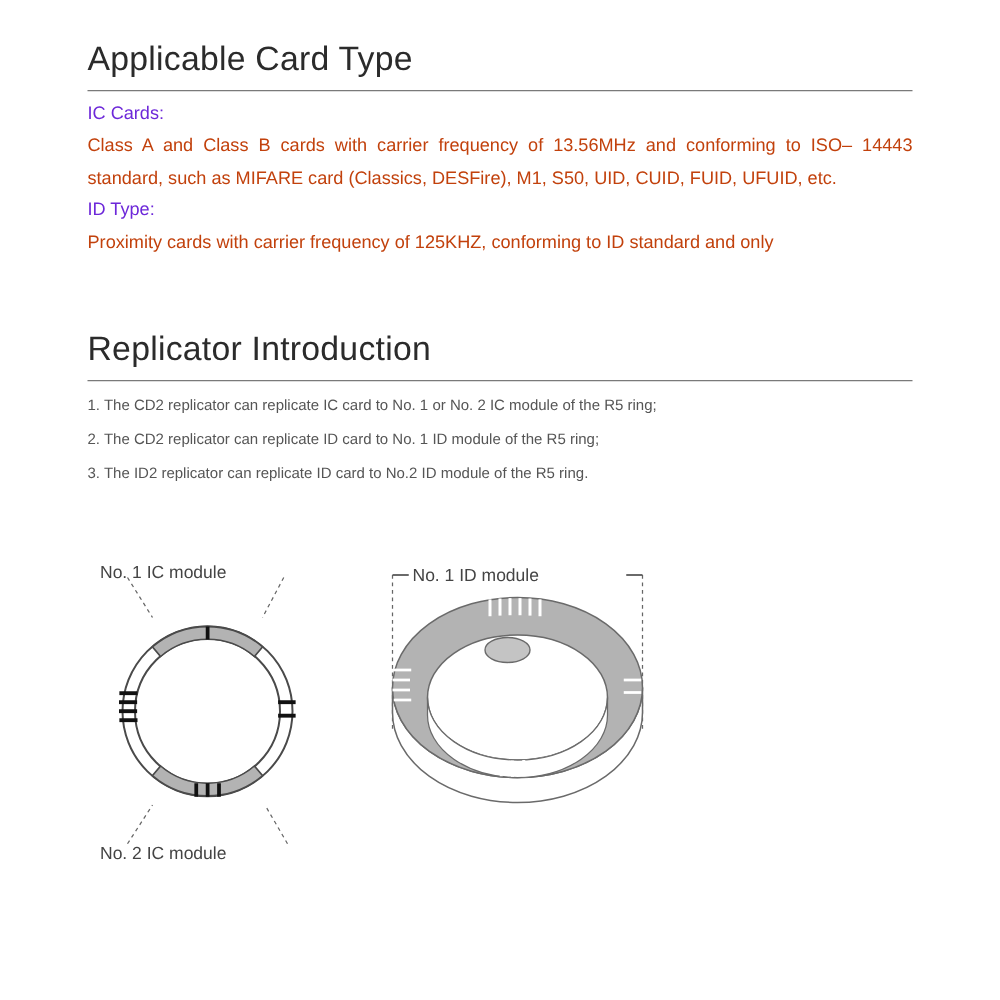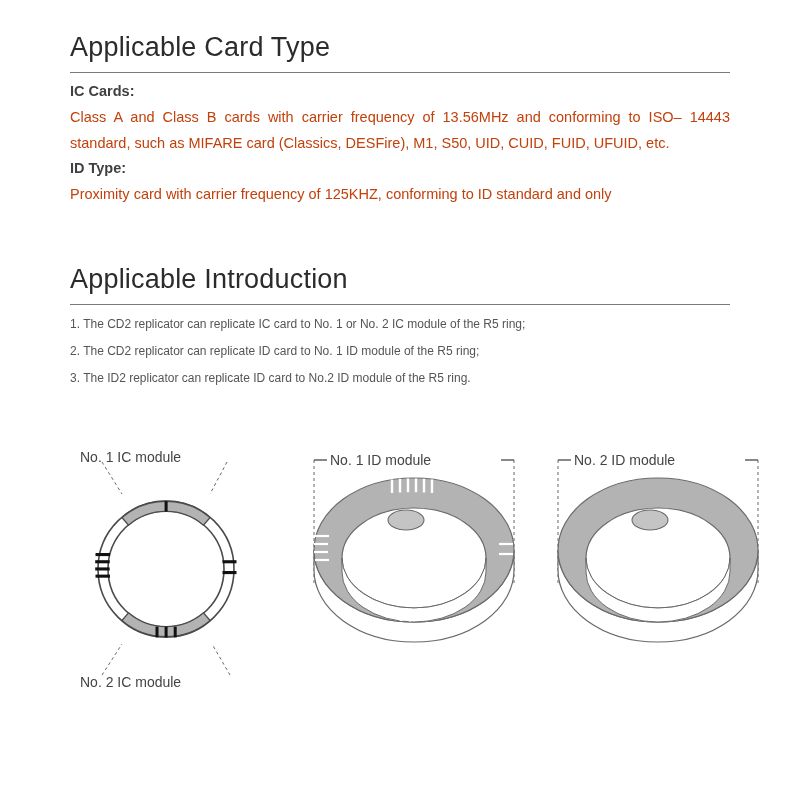--- a/index.html
+++ b/index.html
@@ -42,22 +42,22 @@
   }
   .section-rule {
     height: 1px;
     background: #7a7a7a;
     margin-top: 8px;
     margin-bottom: 6px;
   }
 
   .sub-label {
     font-size: 14.5px;
-    font-weight: bold;
-    color: #404040;
+    font-weight: normal;
+    color: #6d28d9;
     line-height: 25px;
     margin: 0;
   }
   .body-text {
     font-size: 14.5px;
     font-weight: 400;
     color: #c2410c;
     line-height: 26px;
     margin: 0;
     text-align: justify;
@@ -109,25 +109,25 @@
 <div class="page">
 
   <div class="section" id="section-card-type">
     <h1 class="section-title">Applicable Card Type</h1>
     <div class="section-rule"></div>
 
     <p class="sub-label">IC Cards:</p>
     <p class="body-text">Class A and Class B cards with carrier frequency of 13.56MHz and conforming to ISO– 14443 standard, such as MIFARE card (Classics, DESFire), M1, S50, UID, CUID, FUID, UFUID, etc.</p>
 
     <p class="sub-label">ID Type:</p>
-    <p class="body-text nojustify">Proximity card with carrier frequency of 125KHZ, conforming to ID standard and only</p>
+    <p class="body-text nojustify">Proximity cards with carrier frequency of 125KHZ, conforming to ID standard and only</p>
   </div>
 
   <div class="section" id="section-replicator">
-    <h1 class="section-title">Applicable Introduction</h1>
+    <h1 class="section-title">Replicator Introduction</h1>
     <div class="section-rule"></div>
 
     <ul class="numbered-list">
       <li>1. The CD2 replicator can replicate IC card to No. 1 or No. 2 IC module of the R5 ring;</li>
       <li>2. The CD2 replicator can replicate ID card to No. 1 ID module of the R5 ring;</li>
       <li>3. The ID2 replicator can replicate ID card to No.2 ID module of the R5 ring.</li>
     </ul>
   </div>
 
   <div id="figures">
@@ -226,36 +226,15 @@
 
         <g stroke="#ffffff" stroke-width="2.2">
           <line x1="203" y1="112" x2="217" y2="112"></line>
           <line x1="203" y1="122" x2="217" y2="122"></line>
         </g>
 
         <text class="fig-label" x="34" y="33">No. 1 ID module</text>
       </svg>
     </div>
 
-    <div class="figure" id="figure-id2">
-      <svg width="236" height="280" viewBox="0 0 236 280">
-        <g stroke="#666" stroke-width="1" stroke-dasharray="3,3" fill="none">
-          <line x1="18" y1="28" x2="18" y2="152"></line>
-          <line x1="218" y1="28" x2="218" y2="152"></line>
-        </g>
-        <g stroke="#555" stroke-width="1.4" fill="none">
-          <line x1="18" y1="28" x2="31" y2="28"></line>
-          <line x1="205" y1="28" x2="218" y2="28"></line>
-        </g>
-
-        <path d="M 18 138 A 100 72 0 0 0 218 138 L 218 118 A 100 72 0 0 1 18 118 Z" fill="#ffffff" stroke="#6a6a6a" stroke-width="1.2"></path>
-        <ellipse cx="118" cy="118" rx="100" ry="72" fill="#b3b3b3" stroke="#6a6a6a" stroke-width="1.2"></ellipse>
-        <ellipse cx="118" cy="126" rx="72" ry="50" fill="#ffffff" stroke="#6a6a6a" stroke-width="1.2"></ellipse>
-        <path d="M 46 126 A 72 50 0 0 0 190 126 L 190 140 A 72 50 0 0 1 46 140 Z" fill="#ffffff" stroke="#6a6a6a" stroke-width="1.0"></path>
-
-        <ellipse cx="110" cy="88" rx="18" ry="10" fill="#c4c4c4" stroke="#6a6a6a" stroke-width="1.1"></ellipse>
-
-        <text class="fig-label" x="34" y="33">No. 2 ID module</text>
-      </svg>
-    </div>
 
   </div>
 </div>
 
 </body></html>

